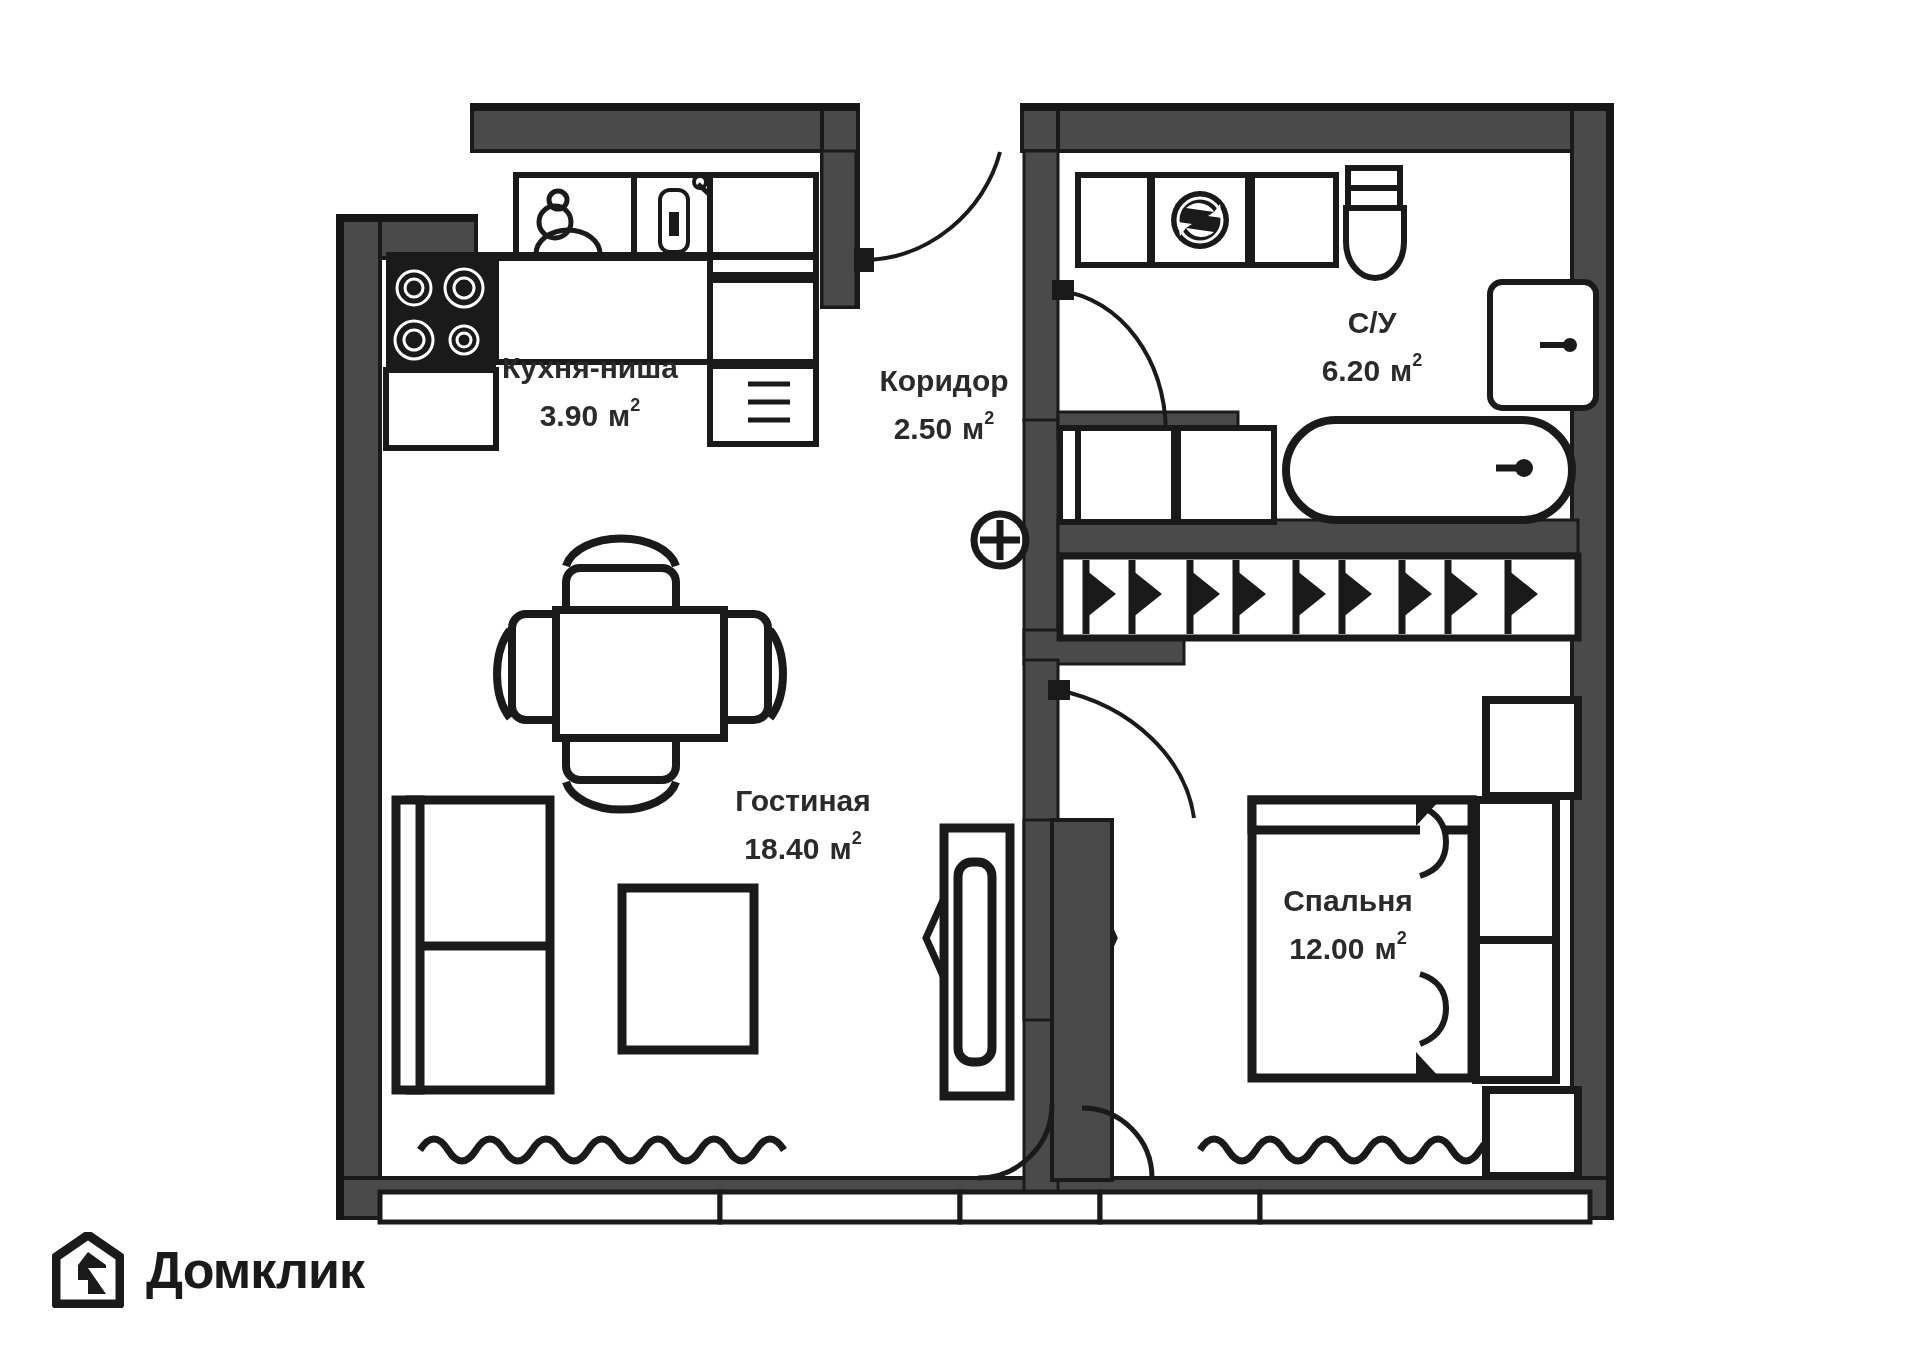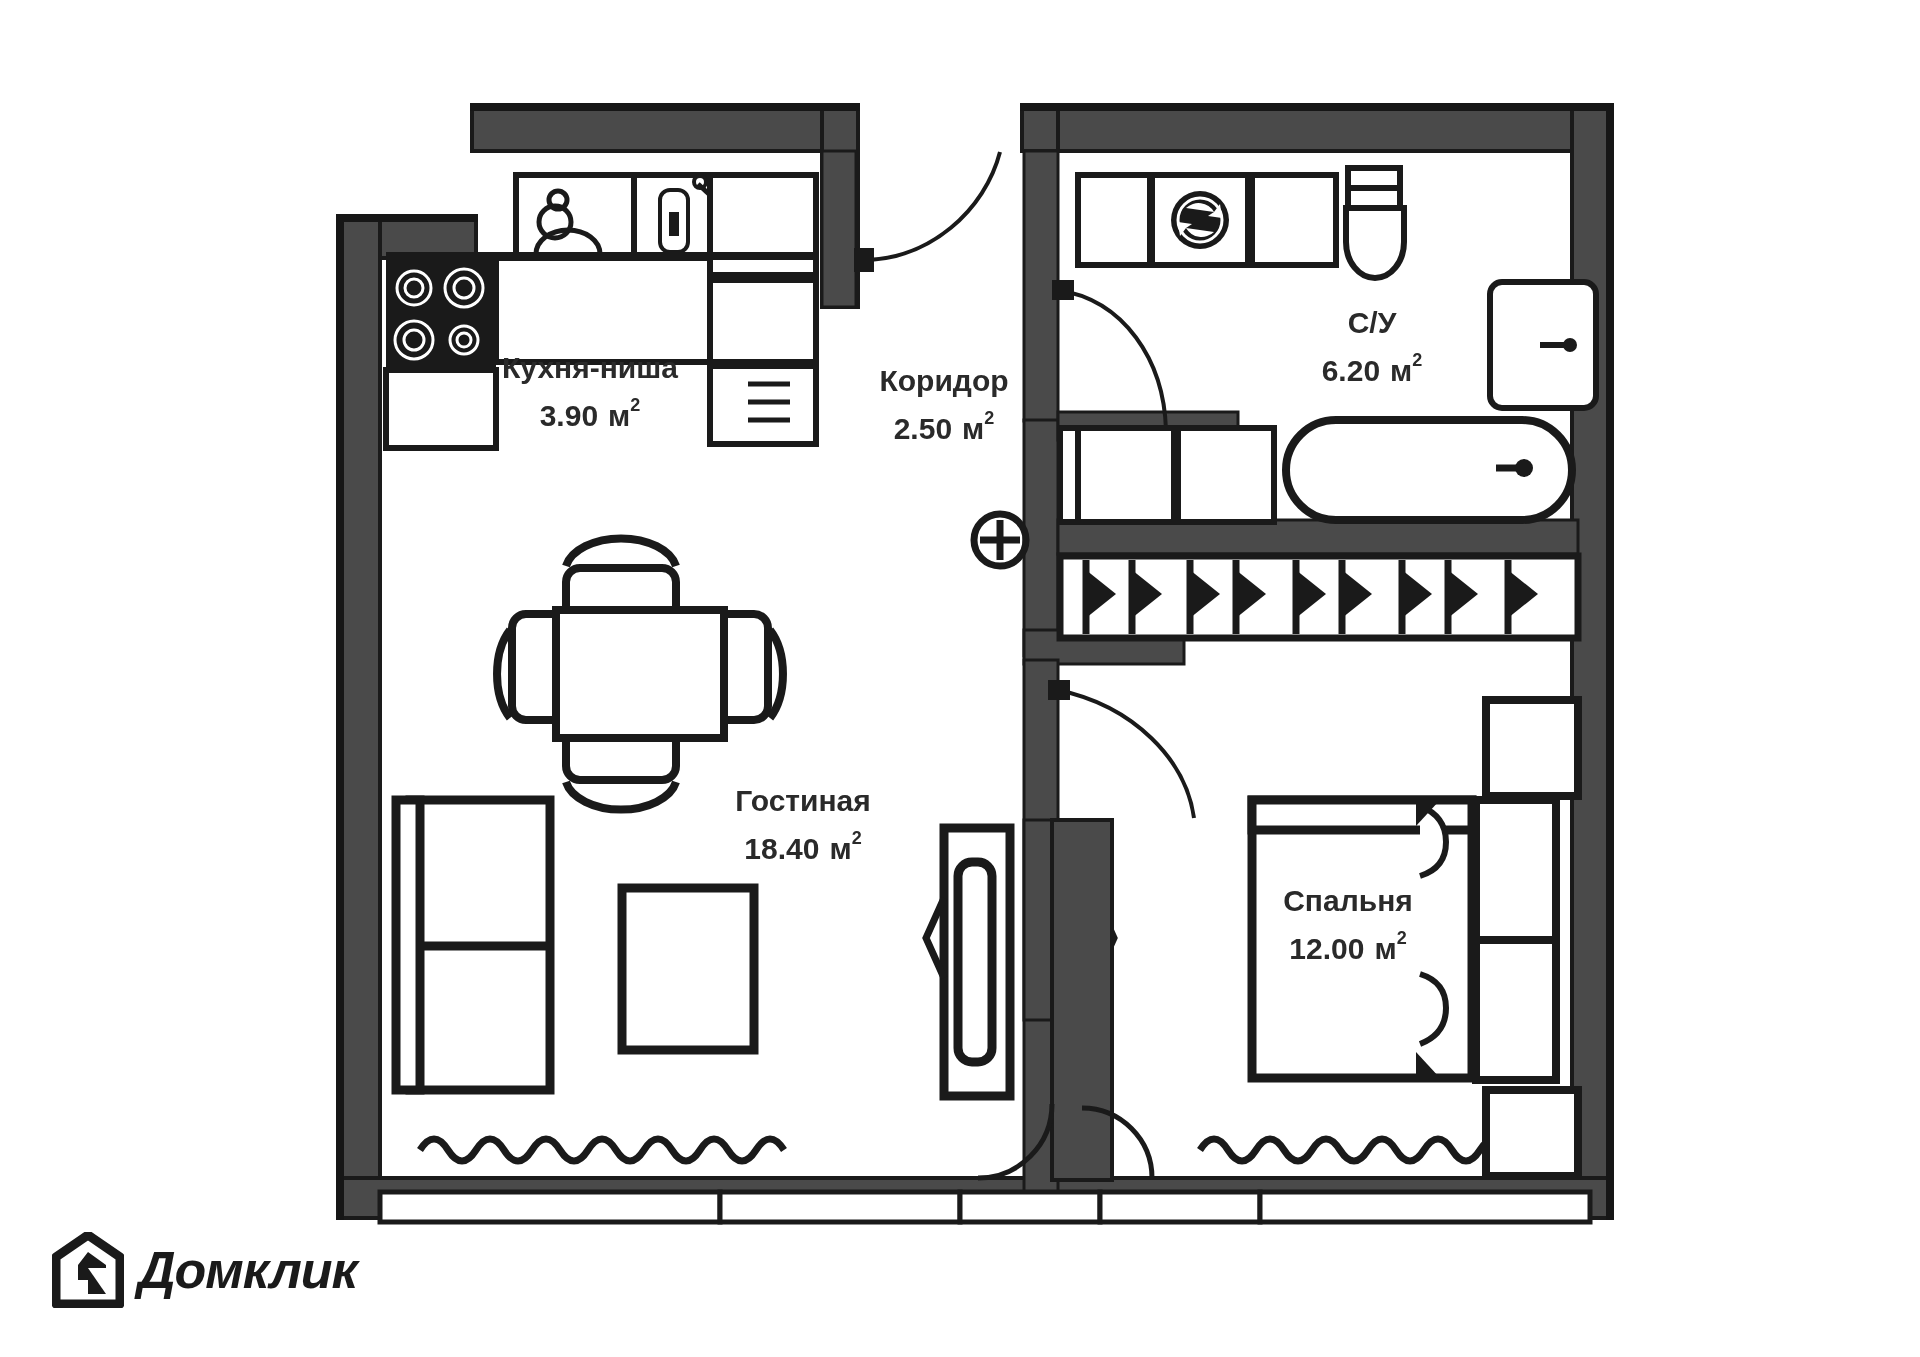--- a/index.html
+++ b/index.html
@@ -35,22 +35,21 @@
   }
   .room-name { font-size: 30px; }
   .room-area { font-size: 30px; }
   .sup { font-size: 18px; }
   .logo-wrap {
     position: absolute;
     left: 52px;
     top: 1232px;
     display: flex;
     align-items: center;
-    gap: 14px;
-    font-style: italic;
+    gap: 22px;
   }
   .logo-text {
     font-family: "Liberation Sans", sans-serif;
     font-weight: 700;
     font-size: 52px;
     color: #1a1a1a;
     letter-spacing: -1px;
     line-height: 1;
   }
 </style>

